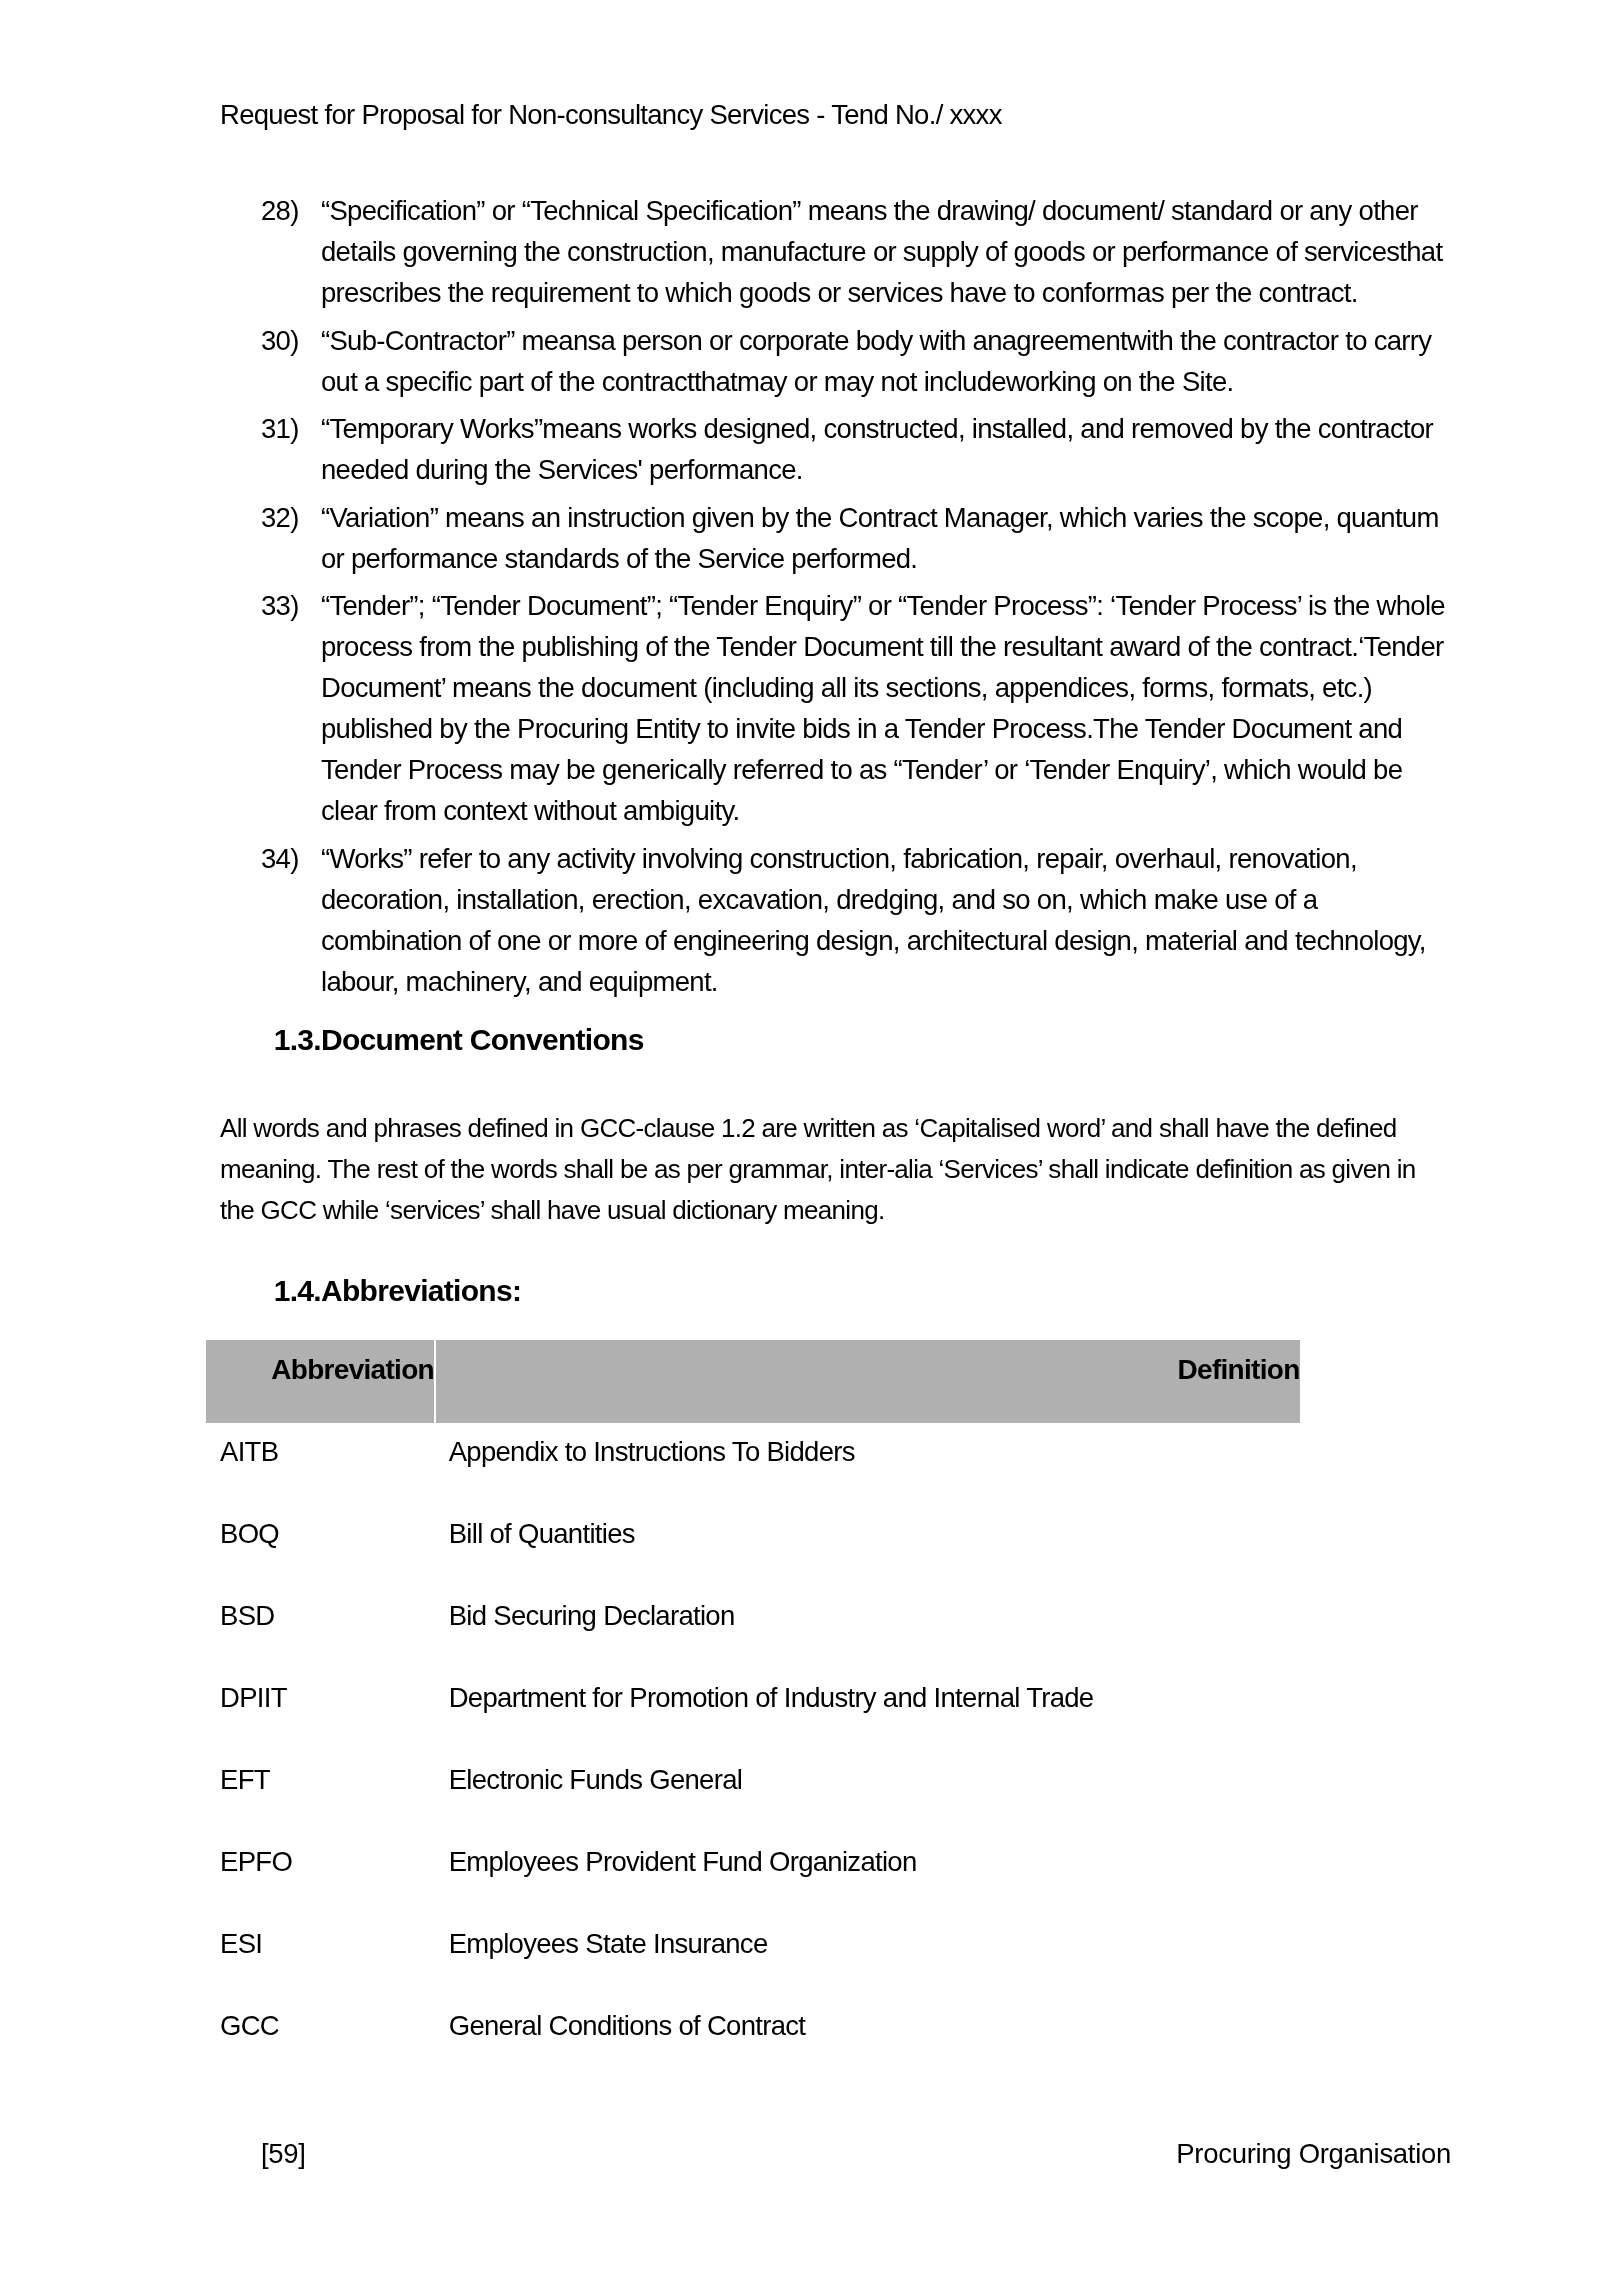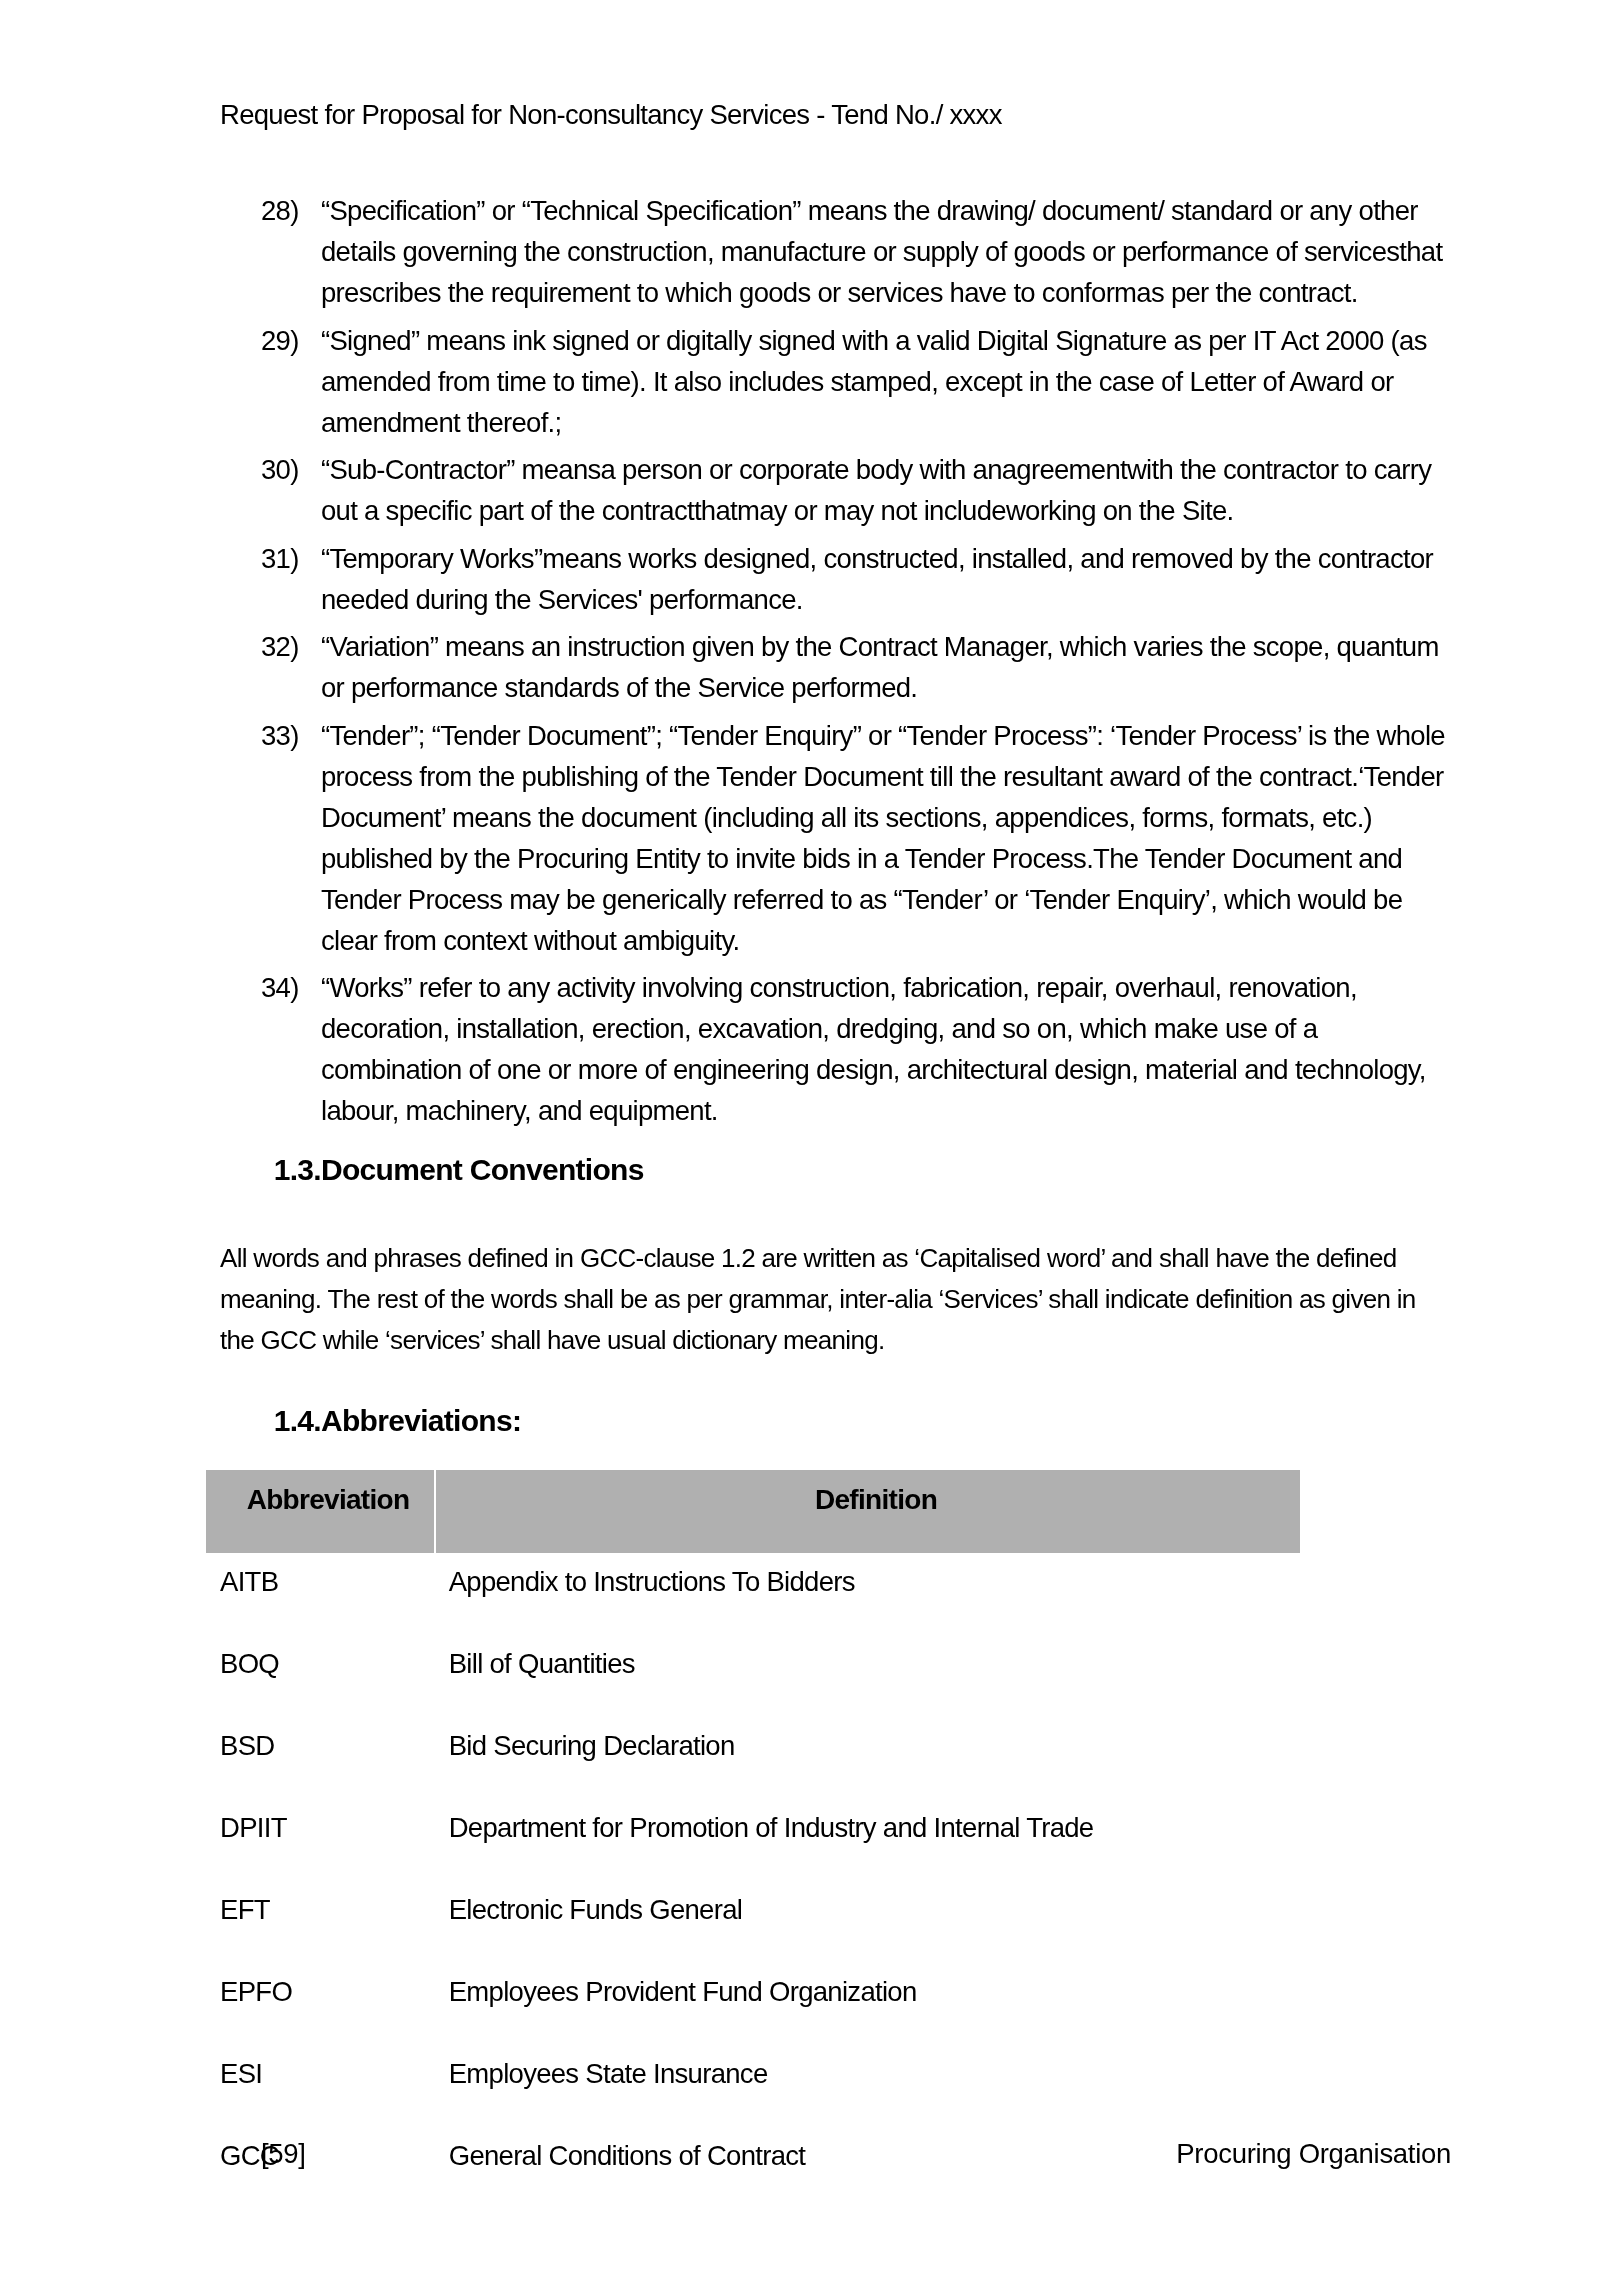--- a/index.html
+++ b/index.html
@@ -75,21 +75,21 @@
     margin: 31px 0 0 -14.4px;
     border-collapse: collapse;
     width: 1094px;
     table-layout: fixed;
     font-size: 27.5px;
     letter-spacing: -0.7px;
   }
   table.abbrev-table thead th {
     background: #B0B0B0;
     height: 69px;
-    text-align: center;
+    text-align: right;
     vertical-align: top;
     padding: 14.4px 0 0 16.4px;
     font-size: 28px;
     font-weight: bold;
   }
   table.abbrev-table thead th.col-abbr {
     width: 212px;
     border-right: 2px solid #ffffff;
   }
   table.abbrev-table tbody td {
@@ -119,24 +119,20 @@
 
 <div class="page">
   <div class="content">
 
     <p class="doc-header">Request for Proposal for Non-consultancy Services - Tend No./ xxxx</p>
 
     <ol class="defs">
         <li>
           <span class="num">28)</span>
           <span class="itext">“Specification” or “Technical Specification” means the drawing/ document/ standard or any other details governing the construction, manufacture or supply of goods or performance of servicesthat prescribes the requirement to which goods or services have to conformas per the contract.</span>
-        </li>
-        <li>
-          <span class="num">29)</span>
-          <span class="itext">“Signed” means ink signed or digitally signed with a valid Digital Signature as per IT Act 2000 (as amended from time to time). It also includes stamped, except in the case of Letter of Award or amendment thereof.;</span>
         </li>
         <li>
           <span class="num">30)</span>
           <span class="itext">“Sub-Contractor” meansa person or corporate body with anagreementwith the contractor to carry out a specific part of the contractthatmay or may not includeworking on the Site.</span>
         </li>
         <li>
           <span class="num">31)</span>
           <span class="itext">“Temporary Works”means works designed, constructed, installed, and removed by the contractor needed during the Services' performance.</span>
         </li>
         <li>

